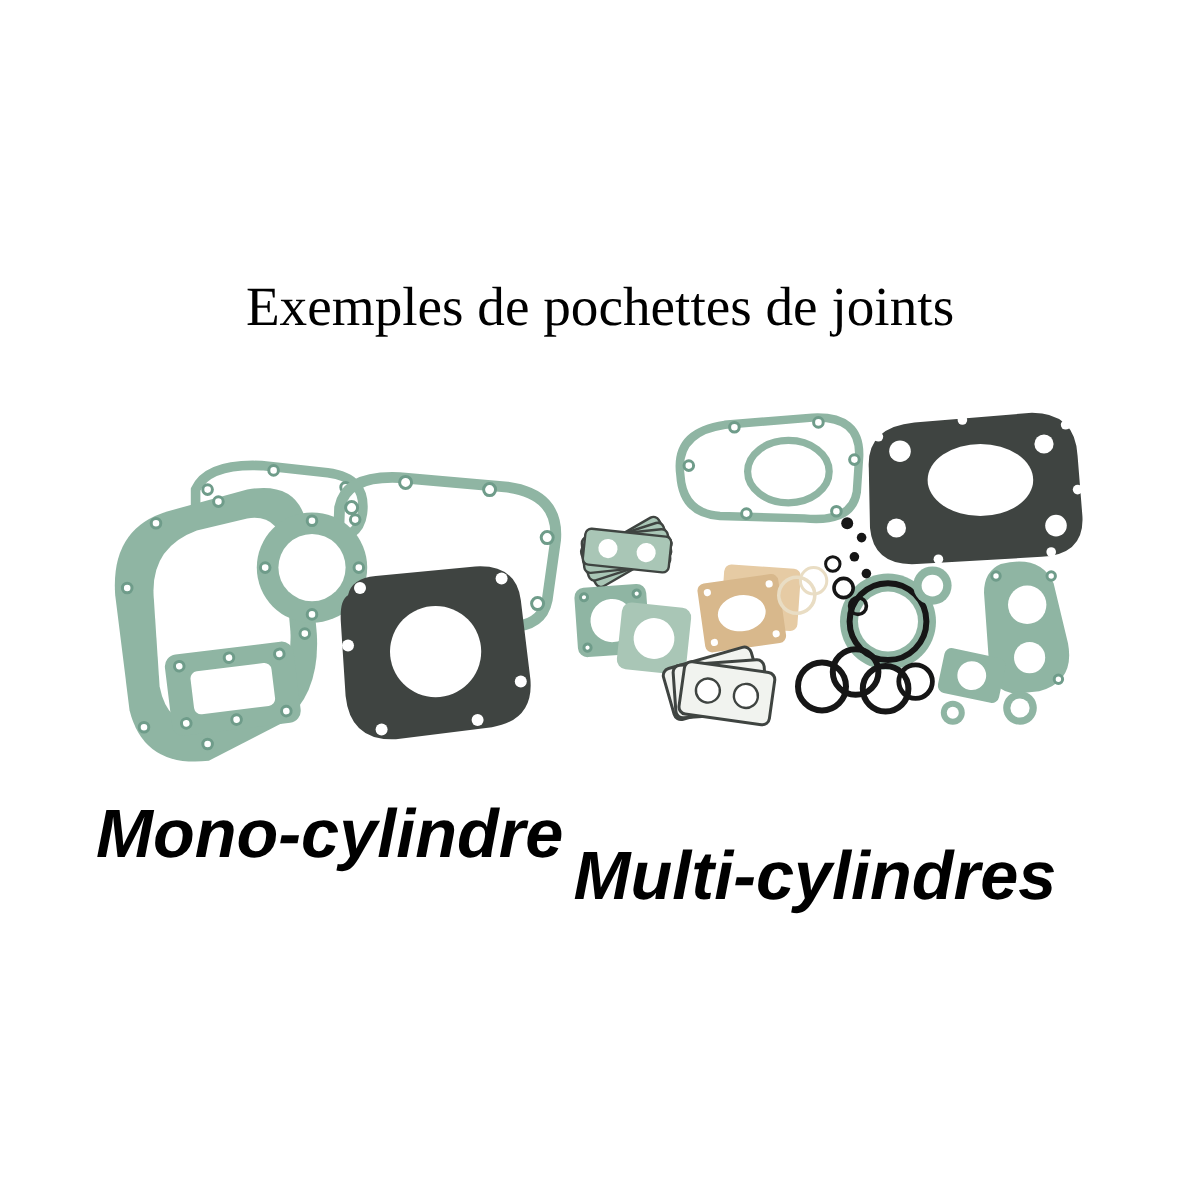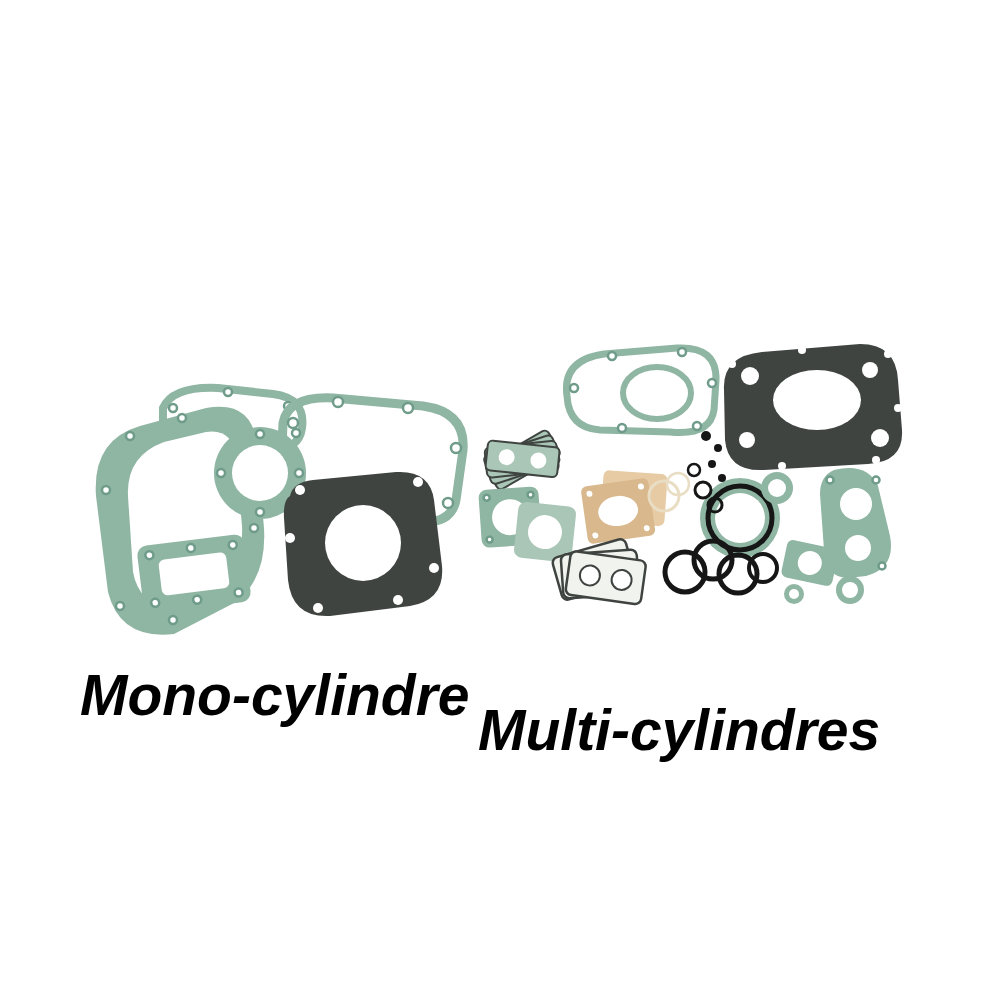--- a/index.html
+++ b/index.html
@@ -46,20 +46,21 @@
   .edge-d{stroke:var(--gasket-dark);stroke-width:2;}
   .stack-g{fill:#f1f3ef;stroke:var(--gasket-dark);stroke-width:2.5;}
   .stack-hole{fill:#ffffff;stroke:var(--gasket-dark);stroke-width:2;}
 </style>
 </head>
 <body>
 
 <div class="page">
 
   <h1 class="title">
+    <span>Exemples de pochettes de joints</span>
   </h1>
 
   <svg class="kit-image mono" width="400" height="270" viewBox="0 0 400 270" xmlns="http://www.w3.org/2000/svg">
 
     <path class="s-teal" stroke-width="8" d="M85 30 Q95 8 140 10 L195 16 Q228 20 224 50 Q221 74 185 72 L120 70 Q88 68 85 48 Z"></path>
     <circle class="hole" cx="95" cy="30" r="4"></circle>
       <circle class="hole" cx="150" cy="14" r="4"></circle>
     <circle class="hole" cx="210" cy="28" r="4"></circle>
       <circle class="hole" cx="218" cy="55" r="4"></circle>
     <circle class="hole" cx="160" cy="68" r="4"></circle>

